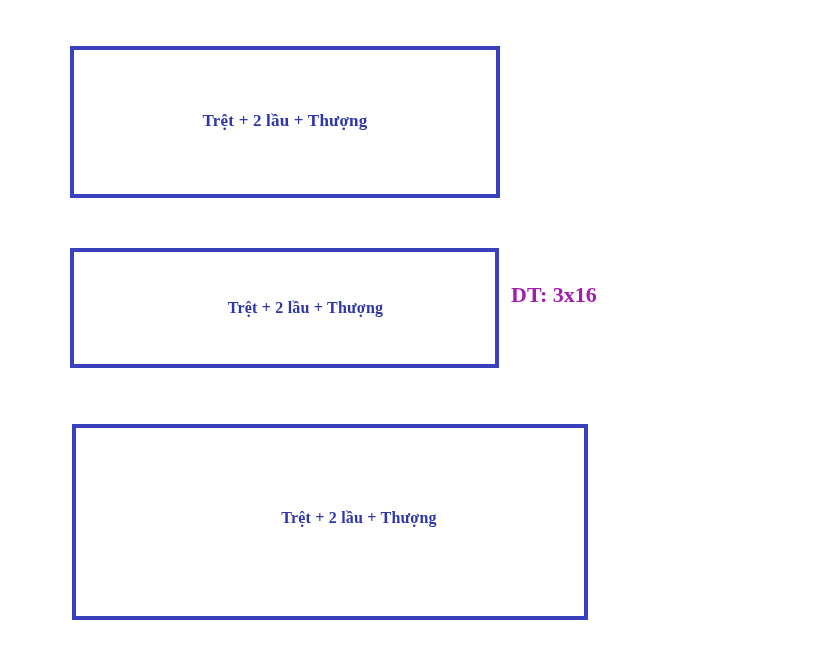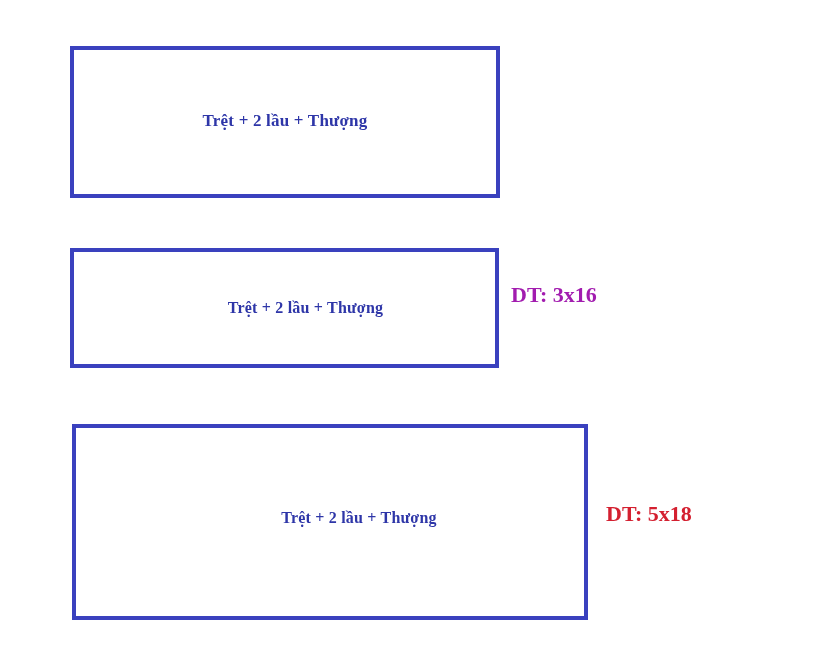--- a/index.html
+++ b/index.html
@@ -92,16 +92,15 @@
 
   <div id="price-group-2" class="price-group" style="color: #a21caf;">
     <span class="price-line">DT: 3x16</span>
   </div>
 
   <div id="plot-box-3" class="plot-box" style="border-color: rgb(58, 65, 190);">
     <span class="plot-label" style="color: rgb(46, 54, 168);">Trệt + 2 lầu + Thượng</span>
   </div>
 
   <div id="price-group-3" class="price-group" style="color: rgb(212, 32, 48);">
-    <span class="price-line">DT: 5x18</span>
   </div>
 
 </div>
 
 </body></html>

